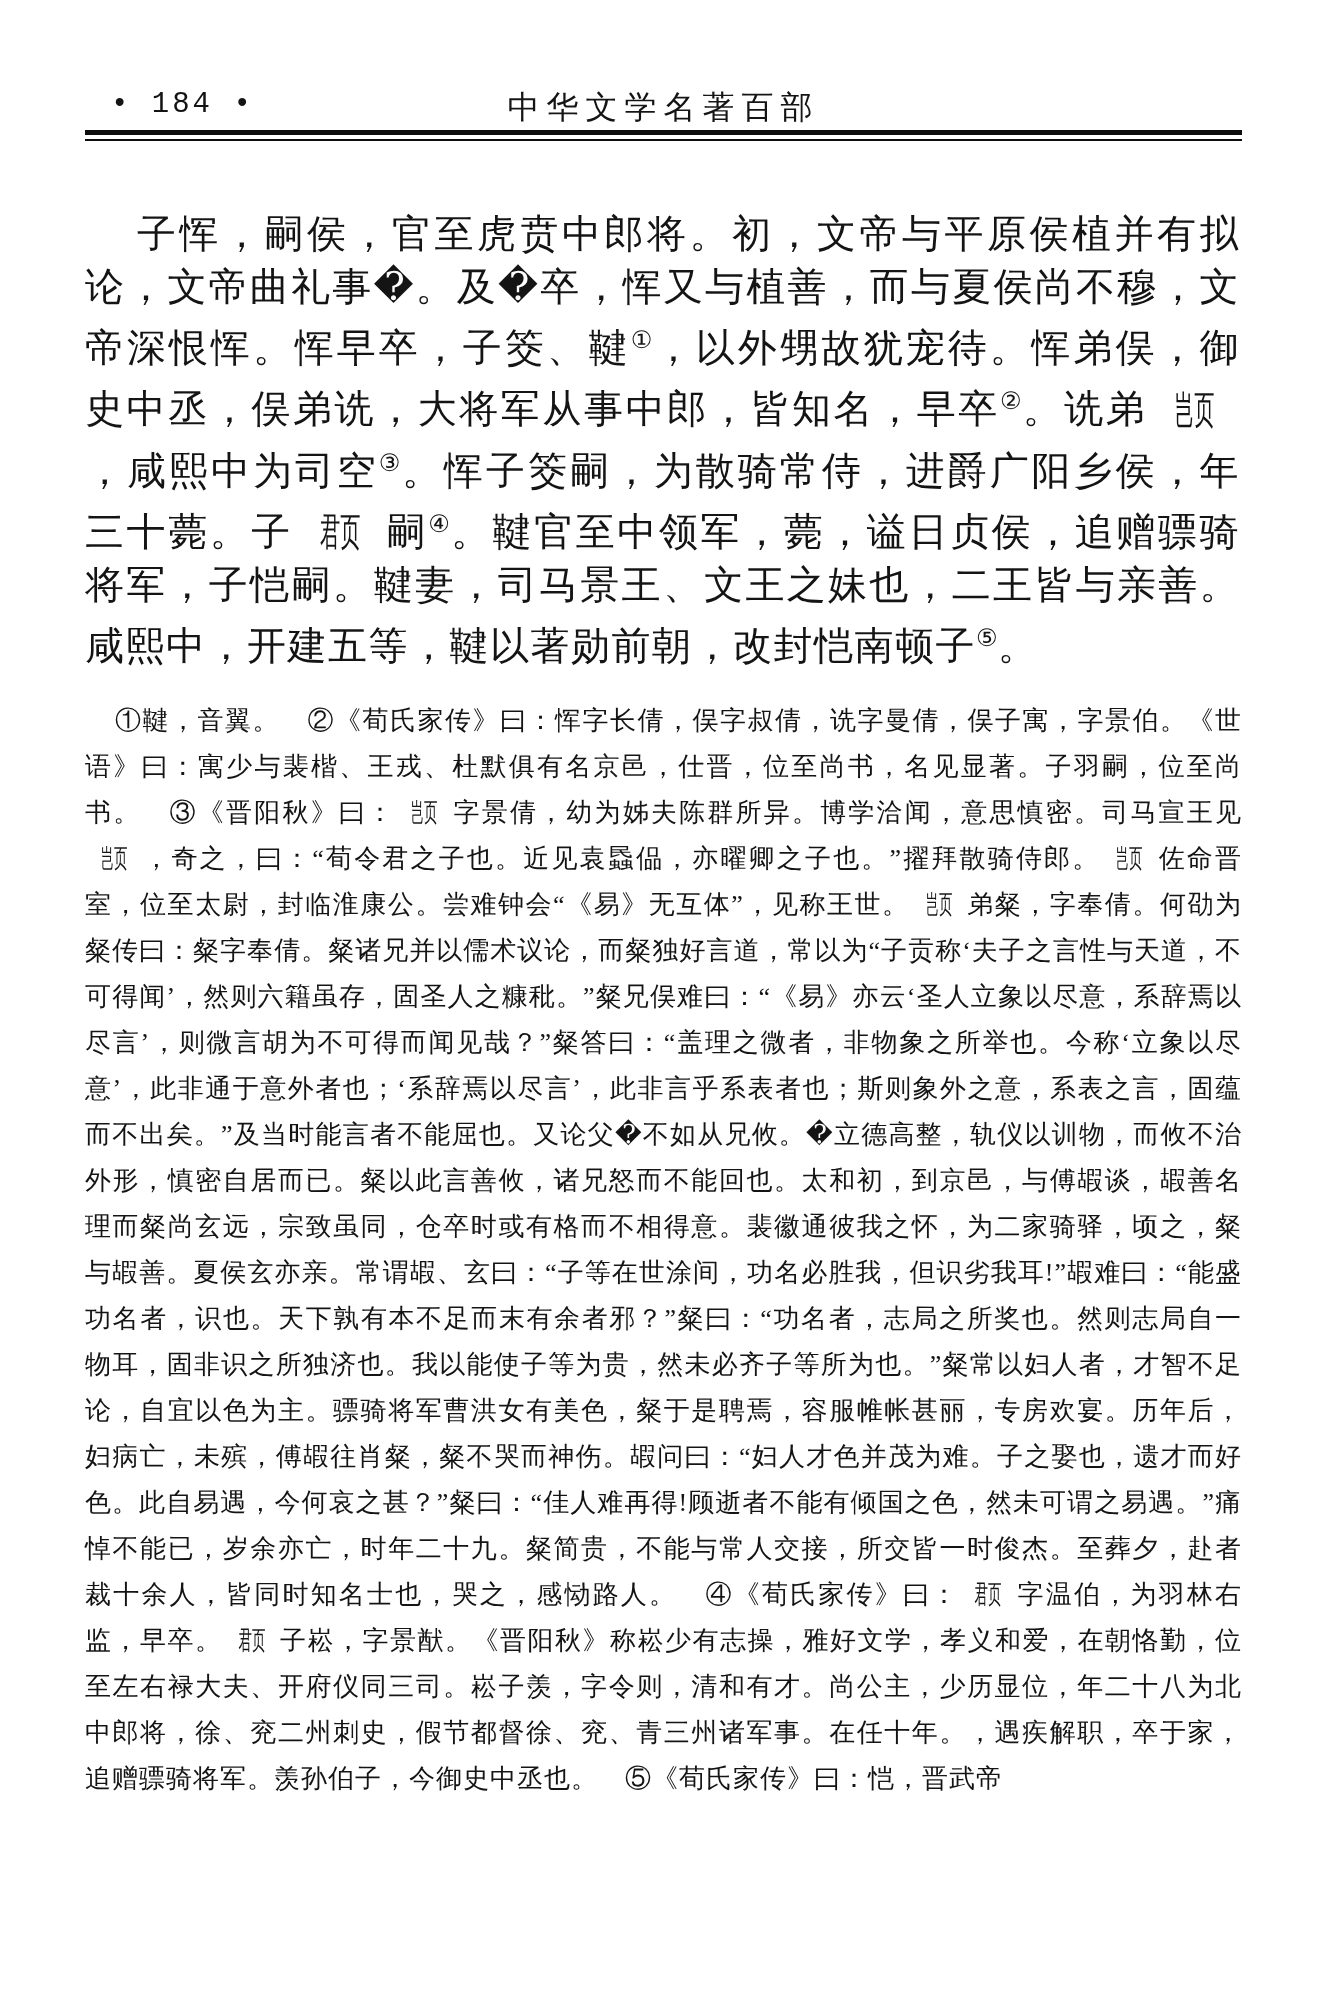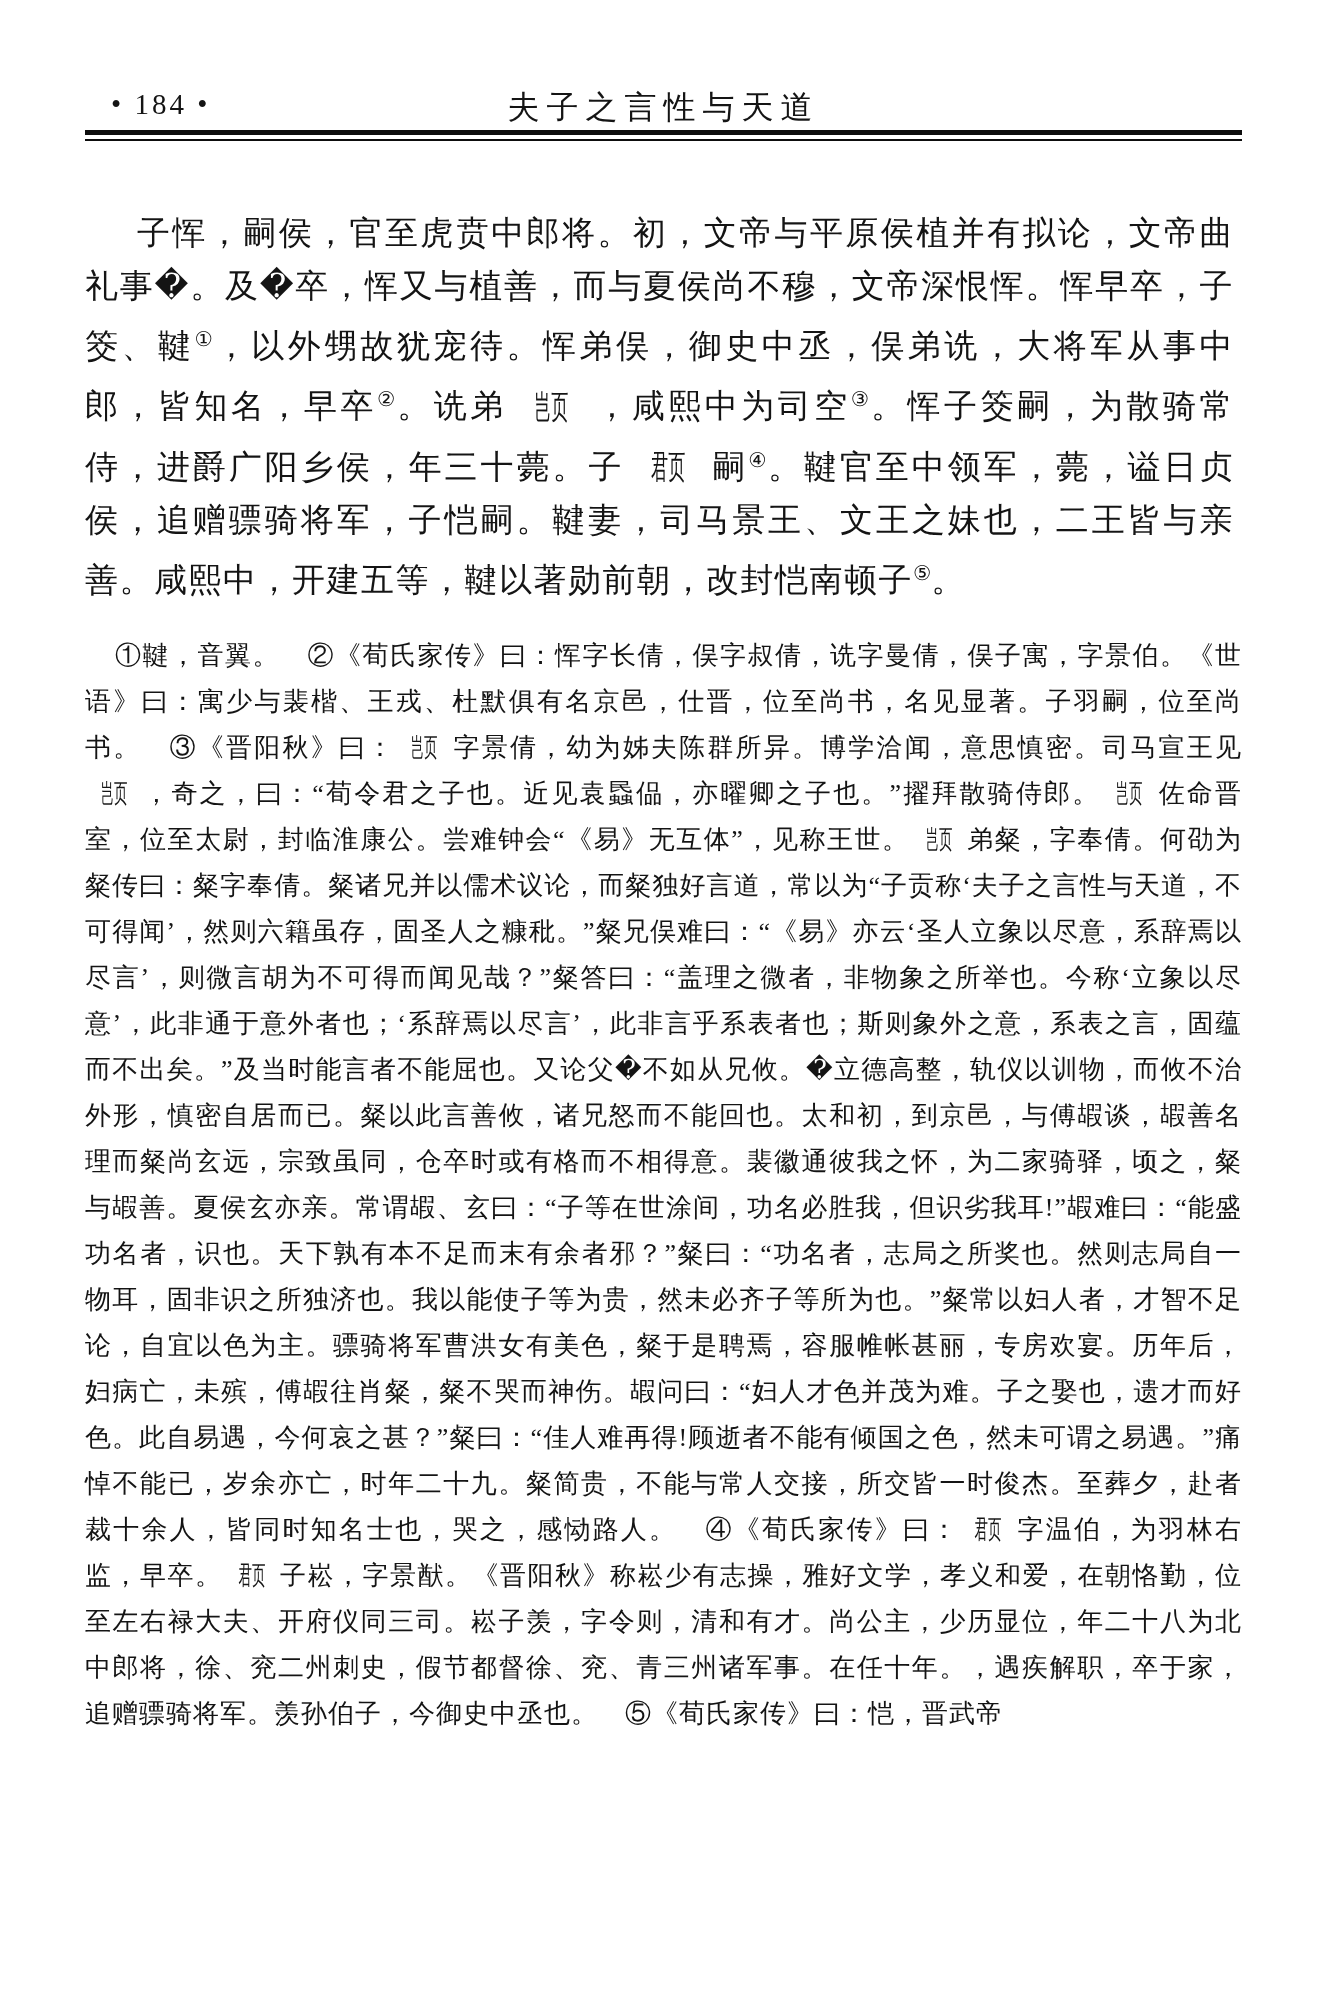--- a/index.html
+++ b/index.html
@@ -12,20 +12,21 @@
     font-family:"Liberation Serif","DejaVu Serif",serif;
     overflow:hidden;
   }
   .content{
     position:absolute;
     left:85px;right:82px;top:86px;
   }
   .header{
     position:relative;
     height:44px;
+    font-family:Liberation Mono, monospace;
   }
   .page-num{
     position:absolute;
     left:26px;top:2px;
     font-size:29px;
     letter-spacing:3px;
     white-space:nowrap;
   }
   .book-title{
     position:absolute;
@@ -34,22 +35,22 @@
     font-size:32px;
     letter-spacing:7px;
     white-space:nowrap;
   }
   .rule{
     height:4px;
     border-top:5px solid #0d0d0d;
     border-bottom:2px solid #0d0d0d;
   }
   p.main{
-    margin:66px 8px 0 0;
-    font-size:33px;
+    margin:66px 2px 0 0;
+    font-size:39px;
     line-height:53px;
     letter-spacing:1.5px;
     text-align:justify;
     text-indent:52px;
   }
   p.notes{
     margin:26px 0 0 0;
     font-size:26px;
     line-height:46px;
     letter-spacing:1px;
@@ -70,19 +71,19 @@
     white-space:nowrap;
   }
 </style>
 </head>
 <body>
 
 <div class="page">
   <div class="content">
     <div class="header">
       <span class="page-num">• 184 •</span>
-      <span class="book-title">夫子之言性与天道</span>
+      <span class="book-title">中华文学名著百部</span>
     </div>
     <div class="rule"></div>
     <p class="main"><span>子恽，嗣侯，官至虎贲中郎将。初，文帝与平原侯植并有拟论，文帝曲礼事�。及�卒，恽又与植善，而与夏侯尚不穆，文帝深恨恽。恽早卒，子筊、鞬</span><span class="sup">①</span><span>，以外甥故犹宠待。恽弟俣，御史中丞，俣弟诜，大将军从事中郎，皆知名，早卒</span><span class="sup">②</span><span>。诜弟</span><span class="sq">岂页</span><span>，咸熙中为司空</span><span class="sup">③</span><span>。恽子筊嗣，为散骑常侍，进爵广阳乡侯，年三十薨。子</span><span class="sq">君页</span><span>嗣</span><span class="sup">④</span><span>。鞬官至中领军，薨，谥日贞侯，追赠骠骑将军，子恺嗣。鞬妻，司马景王、文王之妹也，二王皆与亲善。咸熙中，开建五等，鞬以著勋前朝，改封恺南顿子</span><span class="sup">⑤</span><span>。</span></p>
     <p class="notes"><span>①鞬，音翼。　②《荀氏家传》曰：恽字长倩，俣字叔倩，诜字曼倩，俣子寓，字景伯。《世语》曰：寓少与裴楷、王戎、杜默俱有名京邑，仕晋，位至尚书，名见显著。子羽嗣，位至尚书。　③《晋阳秋》曰：</span><span class="sq">岂页</span><span>字景倩，幼为姊夫陈群所异。博学洽闻，意思慎密。司马宣王见</span><span class="sq">岂页</span><span>，奇之，曰：“荀令君之子也。近见袁蟁偘，亦曜卿之子也。”擢拜散骑侍郎。</span><span class="sq">岂页</span><span>佐命晋室，位至太尉，封临淮康公。尝难钟会“《易》无互体”，见称王世。</span><span class="sq">岂页</span><span>弟粲，字奉倩。何劭为粲传曰：粲字奉倩。粲诸兄并以儒术议论，而粲独好言道，常以为“子贡称‘夫子之言性与天道，不可得闻’，然则六籍虽存，固圣人之糠秕。”粲兄俣难曰：“《易》亦云‘圣人立象以尽意，系辞焉以尽言’，则微言胡为不可得而闻见哉？”粲答曰：“盖理之微者，非物象之所举也。今称‘立象以尽意’，此非通于意外者也；‘系辞焉以尽言’，此非言乎系表者也；斯则象外之意，系表之言，固蕴而不出矣。”及当时能言者不能屈也。又论父�不如从兄攸。�立德高整，轨仪以训物，而攸不治外形，慎密自居而已。粲以此言善攸，诸兄怒而不能回也。太和初，到京邑，与傅嘏谈，嘏善名理而粲尚玄远，宗致虽同，仓卒时或有格而不相得意。裴徽通彼我之怀，为二家骑驿，顷之，粲与嘏善。夏侯玄亦亲。常谓嘏、玄曰：“子等在世涂间，功名必胜我，但识劣我耳!”嘏难曰：“能盛功名者，识也。天下孰有本不足而末有余者邪？”粲曰：“功名者，志局之所奖也。然则志局自一物耳，固非识之所独济也。我以能使子等为贵，然未必齐子等所为也。”粲常以妇人者，才智不足论，自宜以色为主。骠骑将军曹洪女有美色，粲于是聘焉，容服帷帐甚丽，专房欢宴。历年后，妇病亡，未殡，傅嘏往肖粲，粲不哭而神伤。嘏问曰：“妇人才色并茂为难。子之娶也，遗才而好色。此自易遇，今何哀之甚？”粲曰：“佳人难再得!顾逝者不能有倾国之色，然未可谓之易遇。”痛悼不能已，岁余亦亡，时年二十九。粲简贵，不能与常人交接，所交皆一时俊杰。至葬夕，赴者裁十余人，皆同时知名士也，哭之，感恸路人。　④《荀氏家传》曰：</span><span class="sq">君页</span><span>字温伯，为羽林右监，早卒。</span><span class="sq">君页</span><span>子崧，字景猷。《晋阳秋》称崧少有志操，雅好文学，孝义和爱，在朝恪勤，位至左右禄大夫、开府仪同三司。崧子羡，字令则，清和有才。尚公主，少历显位，年二十八为北中郎将，徐、兖二州刺史，假节都督徐、兖、青三州诸军事。在任十年。，遇疾解职，卒于家，追赠骠骑将军。羡孙伯子，今御史中丞也。　⑤《荀氏家传》曰：恺，晋武帝</span></p>
   </div>
 </div>
 
 </body></html>

